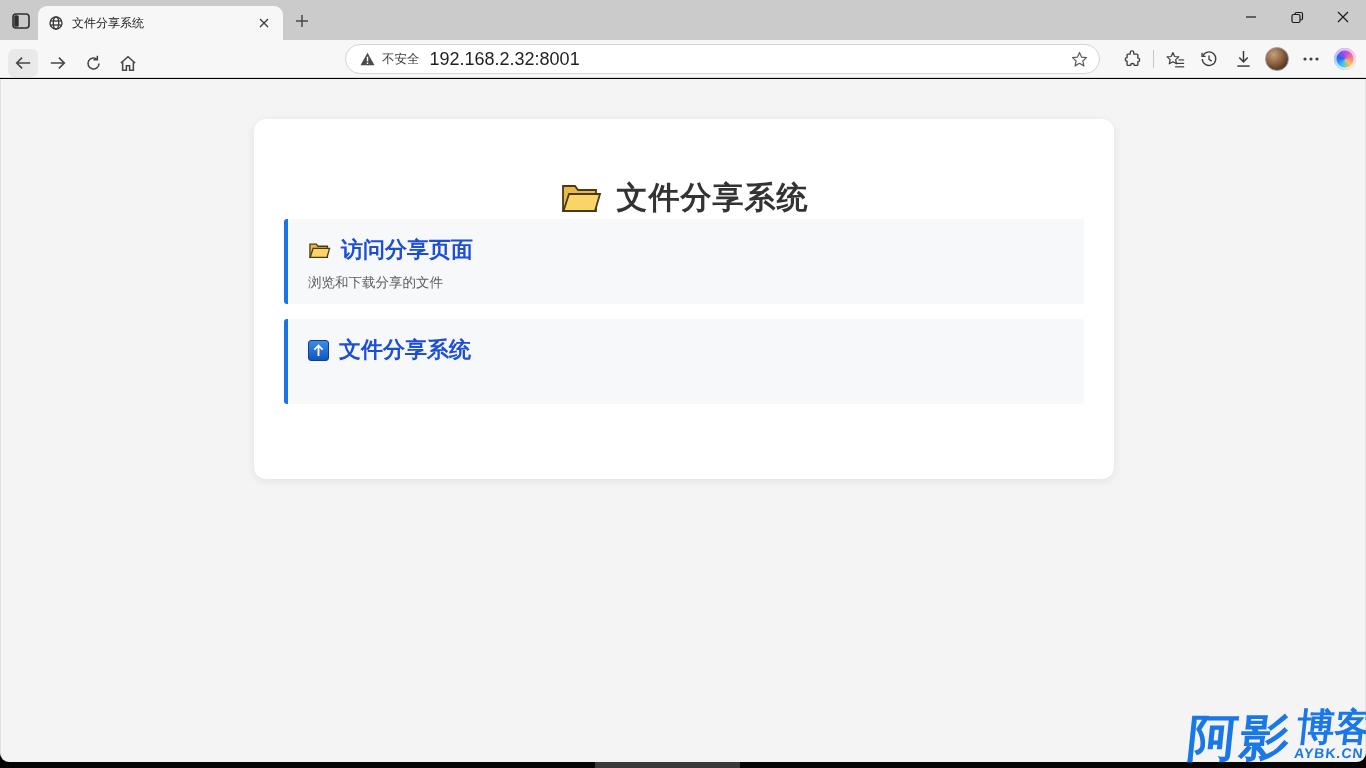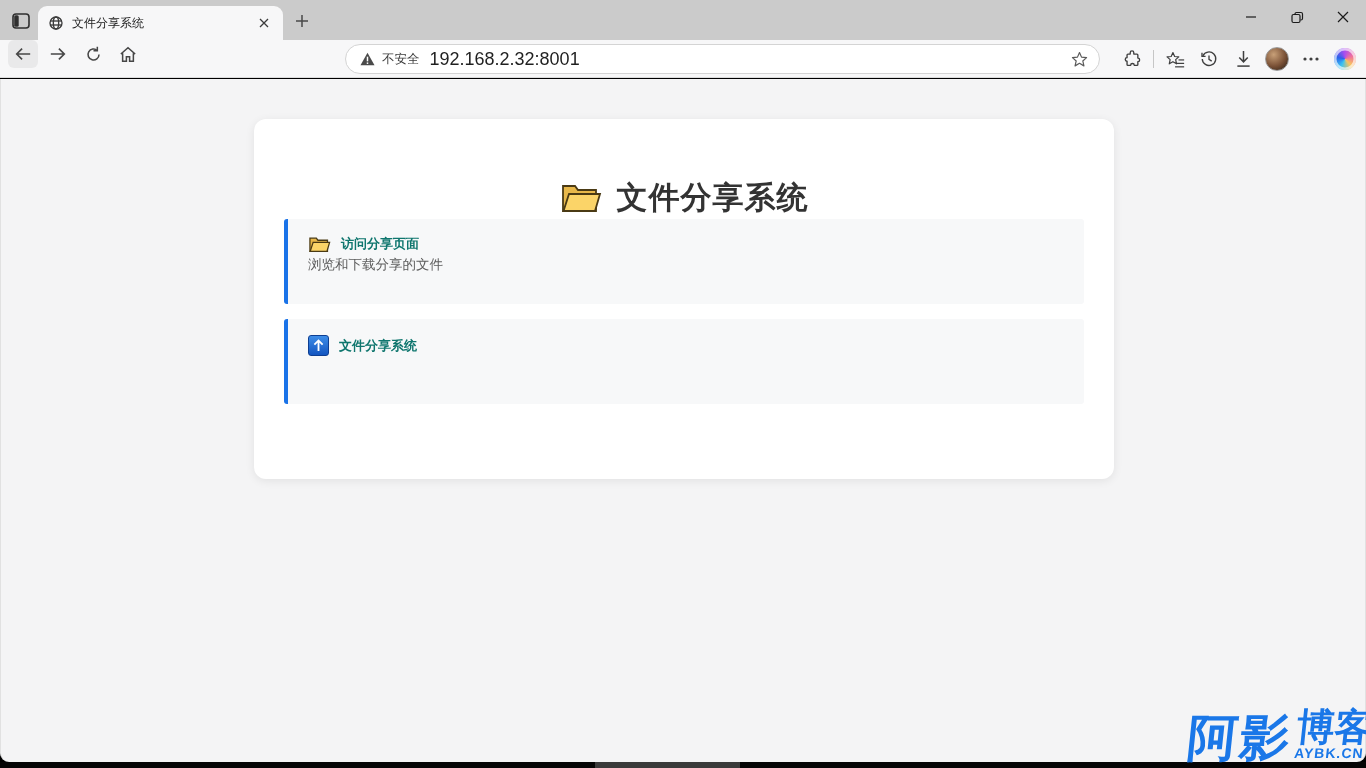--- a/index.html
+++ b/index.html
@@ -32,21 +32,21 @@
   .newtab-btn {
     position:absolute; left:291px; top:10px; width:22px; height:22px;
     display:flex; align-items:center; justify-content:center; border-radius:4px; cursor:pointer;
   }
   .win-controls { position:absolute; right:0; top:0; height:40px; display:flex; }
   .win-btn { width:46px; height:34px; display:flex; align-items:center; justify-content:center; cursor:pointer; }
 
   .toolbar {
     position:absolute; top:40px; left:0; width:1366px; height:38px;
     background:#f7f7f8; border-bottom:1px solid #dcdcdc;
-    display:flex; align-items:flex-start;
+    display:flex; align-items:flex-end;
   }
   .nav-btn {
     width:30px; height:28px; margin-left:5px; display:flex; align-items:center;
     justify-content:center; border-radius:6px; cursor:pointer; color:#474747;
   }
   .nav-btn.back { background:#e9e9ea; margin-left:8px; }
   .omnibox {
     position:absolute; left:345px; top:4px; width:755px; height:30px;
     background:#fff; border:1px solid #d4d4d4; border-radius:15px;
     display:flex; align-items:center; padding:0 8px 0 14px; cursor:text;
@@ -85,22 +85,22 @@
     padding-top:58px;
   }
   .card-heading h1 { font-size:31px; font-weight:bold; color:#333; letter-spacing:1px; }
   .link-section {
     width:800px; margin:0 auto 15px auto; height:85px;
     background:#f7f8f9; border-left:4px solid #1a73e8; border-radius:3px;
     padding:16px 20px;
   }
   .link-section:first-of-type { margin-top:33px; }
   .link-row { display:flex; align-items:center; gap:10px; cursor:pointer; }
-  .link-label { font-size:13px; font-weight:bold; color:#0f766e; text-decoration:none; }
-  .link-desc { font-size:13.5px; color:#5c5c5c; margin-top:3px; }
+  .link-label { font-size:22px; font-weight:bold; color:#1d4ed8; text-decoration:none; }
+  .link-desc { font-size:13.5px; color:#5c5c5c; margin-top:9px; }
 
   
   .folder { position:relative; display:inline-block; }
   .folder svg { display:block; }
   .upload-sq {
     width:21px; height:21px; border-radius:3px;
     background:linear-gradient(180deg,#3d8de8,#1355c0);
     border:1.5px solid #0d3e92;
     display:flex; align-items:center; justify-content:center;
   }

